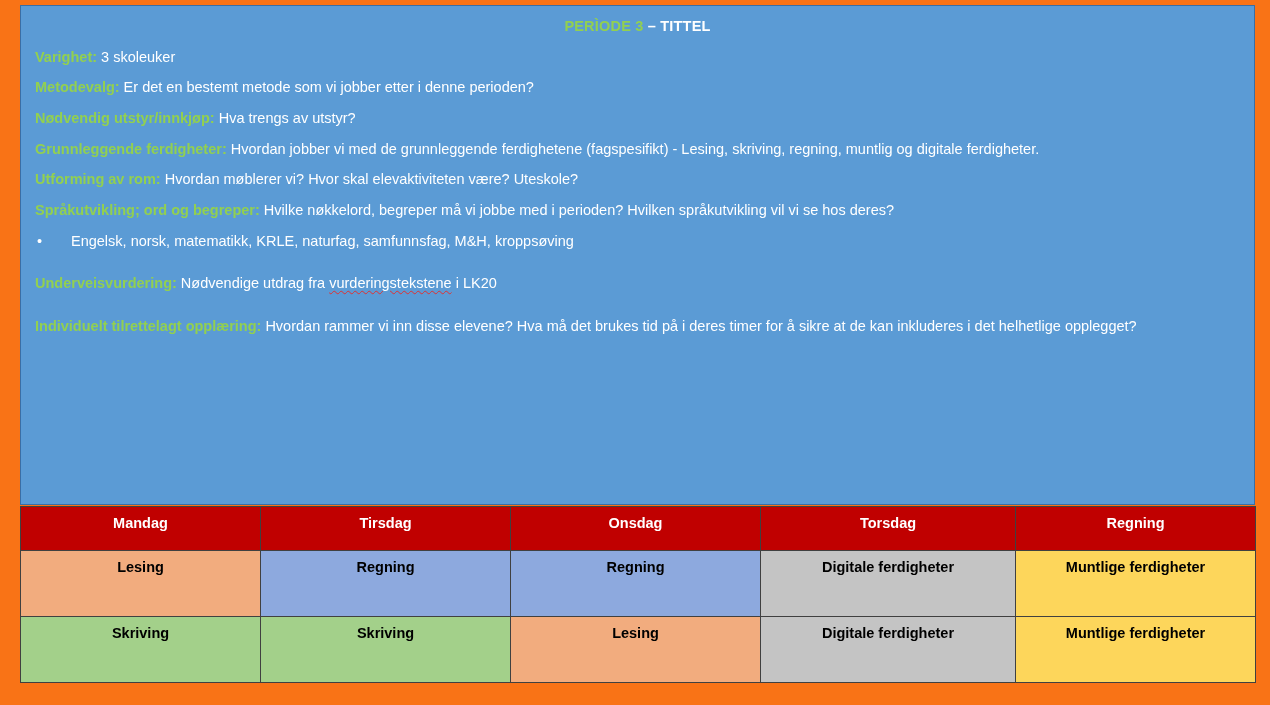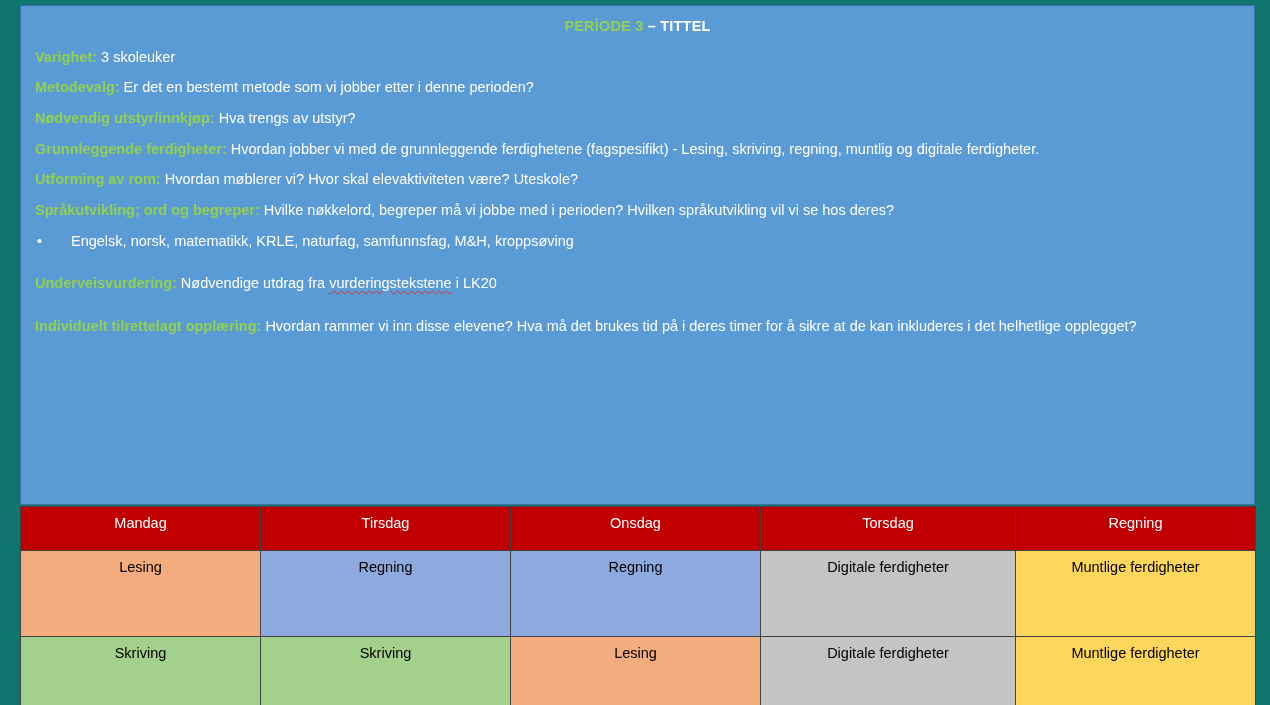--- a/index.html
+++ b/index.html
@@ -11,21 +11,21 @@
     width: 1270px;
     height: 705px;
     font-family: "Liberation Sans", sans-serif;
     overflow: hidden;
   }
 
   #slide {
     position: relative;
     width: 1270px;
     height: 705px;
-    background: #0f766e;
+    background: #f97316;
   }
 
   
   .panel {
     position: absolute;
     left: 20px;
     top: 5px;
     width: 1235px;
     height: 500px;
     background: #5B9BD5;
@@ -90,32 +90,32 @@
     top: 506px;
     width: 1235px;
     border-collapse: collapse;
     table-layout: fixed;
   }
   .table td, .table th {
     border: 1px solid #404040;
     text-align: center;
     vertical-align: top;
     font-size: 14.5px;
-    font-weight: normal;
+    font-weight: bold;
     padding: 8px 2px 12px 2px;
     box-sizing: border-box;
   }
   .table th {
     background: #C00000;
     color: #FFFFFF;
     height: 44px;
   }
   .table td {
     color: #000000;
-    height: 86px;
+    height: 66px;
   }
 
   .col-1 { width: 240px; }
   .col-2 { width: 250px; }
   .col-3 { width: 250px; }
   .col-4 { width: 255px; }
   .col-5 { width: 240px; }
 </style>
 </head>
 <body>

